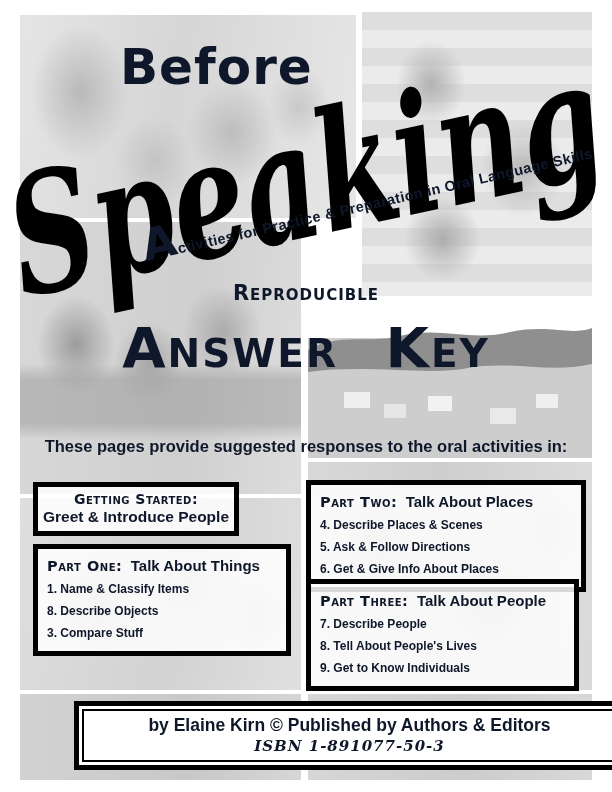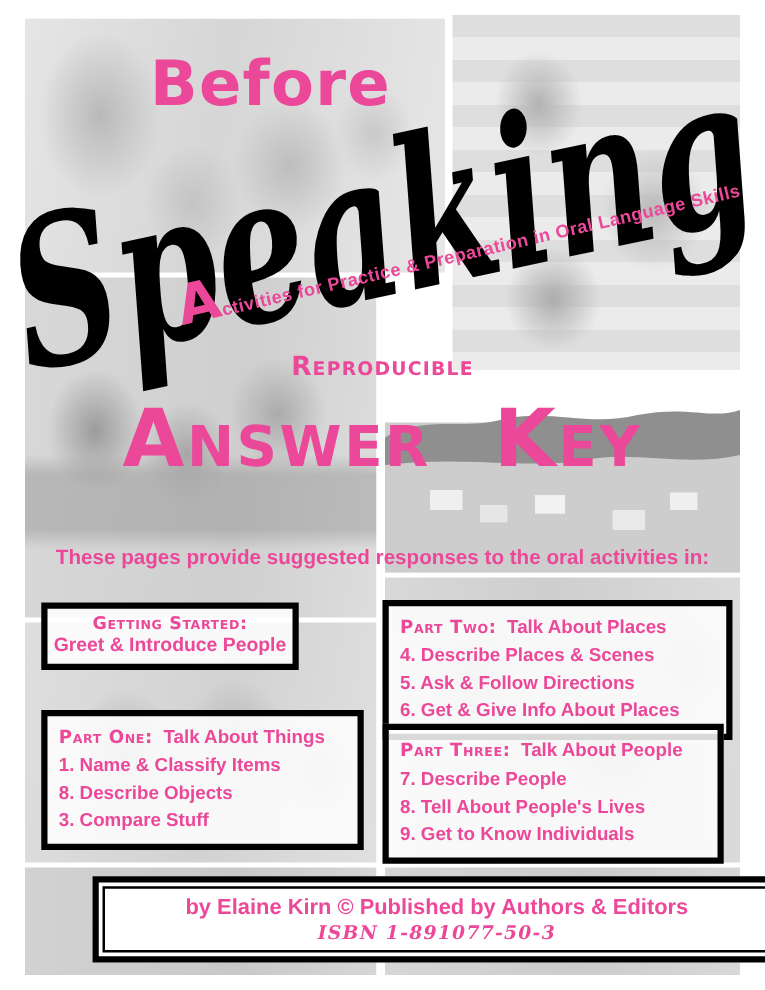--- a/index.html
+++ b/index.html
@@ -1,17 +1,17 @@
 <!DOCTYPE html>
 <html><head>
 <meta charset="utf-8">
 <style>
   html,body{margin:0;padding:0;background:#fff;}
   .page{position:relative;width:612px;height:792px;background:#fff;overflow:hidden;
-        font-family:"Liberation Sans",sans-serif;color:#ec4899;}
+        font-family:"Liberation Sans",sans-serif;color:#0f172a;}
   
   .ph{position:absolute;z-index:0;}
   .ph-a{left:20px;top:15px;width:336px;height:203px;
     background:
       radial-gradient(70px 95px at 18% 38%, #b9b9b9 0%, rgba(185,185,185,0) 70%),
       radial-gradient(55px 65px at 40% 72%, #c4c4c4 0%, rgba(196,196,196,0) 70%),
       radial-gradient(65px 75px at 63% 58%, #bdbdbd 0%, rgba(189,189,189,0) 70%),
       radial-gradient(45px 55px at 83% 45%, #c9c9c9 0%, rgba(201,201,201,0) 70%),
       linear-gradient(100deg,#e5e5e5,#d6d6d6 45%,#e7e7e7);}
   .ph-b{left:362px;top:12px;width:230px;height:284px;
@@ -56,39 +56,39 @@
           font-weight:bold;font-size:50px;letter-spacing:1px;}
   .speak-svg{left:0;top:0;width:612px;height:320px;overflow:visible;}
   .tagline{left:148px;top:220px;white-space:nowrap;transform:rotate(-13deg);
            transform-origin:0 100%;}
   .tagline .dropcap{font-family:"DejaVu Sans",sans-serif;font-weight:bold;font-size:44px;}
   .tagline .rest{font-weight:bold;font-size:14.5px;letter-spacing:0.4px;}
   .reproducible{left:0;right:0;top:281px;text-align:center;
     font-family:"DejaVu Sans",sans-serif;font-weight:bold;font-size:21px;
     font-variant:small-caps;letter-spacing:1px;}
   .answerkey{left:0;right:0;top:320px;text-align:center;line-height:1;
-    font-family:"DejaVu Sans",sans-serif;font-weight:bold;font-size:64px;
+    font-family:"DejaVu Sans",sans-serif;font-weight:bold;font-size:56px;
     font-variant:small-caps;letter-spacing:2px;word-spacing:26px;white-space:nowrap;}
   .intro{left:0;right:0;top:437px;text-align:center;font-weight:bold;font-size:16.5px;}
   
   .box{position:absolute;z-index:2;border:5px solid #000;box-sizing:border-box;
        background:rgba(255,255,255,0.85);}
   .box-gs{left:33px;top:482px;width:206px;padding:4px 4px 5px;text-align:center;}
   .gs-label{font-family:"DejaVu Sans",sans-serif;font-weight:bold;font-size:14px;
             font-variant:small-caps;letter-spacing:0.5px;}
   .gs-title{font-weight:bold;font-size:15.5px;margin-top:1px;}
   .box-part{padding:5px 9px 7px;}
-  .box-p1{left:33px;top:544px;width:258px;margin-top:24px;}
+  .box-p1{left:33px;top:544px;width:258px;}
   .box-p2{left:306px;top:480px;width:280px;}
   .box-p3{left:306px;top:579px;width:273px;}
   .part-head{line-height:23px;white-space:nowrap;}
   .part-label{font-family:"DejaVu Sans",sans-serif;font-weight:600;font-size:14.5px;
               font-variant:small-caps;letter-spacing:0.5px;}
   .part-title{font-weight:bold;font-size:15px;margin-left:4px;}
-  .part-item{font-weight:bold;font-size:15px;line-height:22px;white-space:nowrap;}
+  .part-item{font-weight:bold;font-size:12px;line-height:22px;white-space:nowrap;}
   
   .footer-outer{position:absolute;z-index:2;left:30px;top:701px;width:551px;
       border:5px solid #000;box-sizing:border-box;background:#fff;padding:3px;margin-left:44px;}
   .footer-inner{border:2px solid #000;padding:3px 6px 4px;text-align:center;
       background:rgba(255,255,255,0.95);}
   .byline{font-weight:bold;font-size:17.5px;line-height:23px;}
   .isbn{font-family:"DejaVu Serif",serif;font-style:italic;font-weight:bold;
         font-size:15px;letter-spacing:1px;line-height:19px;}
 </style>
 </head>

